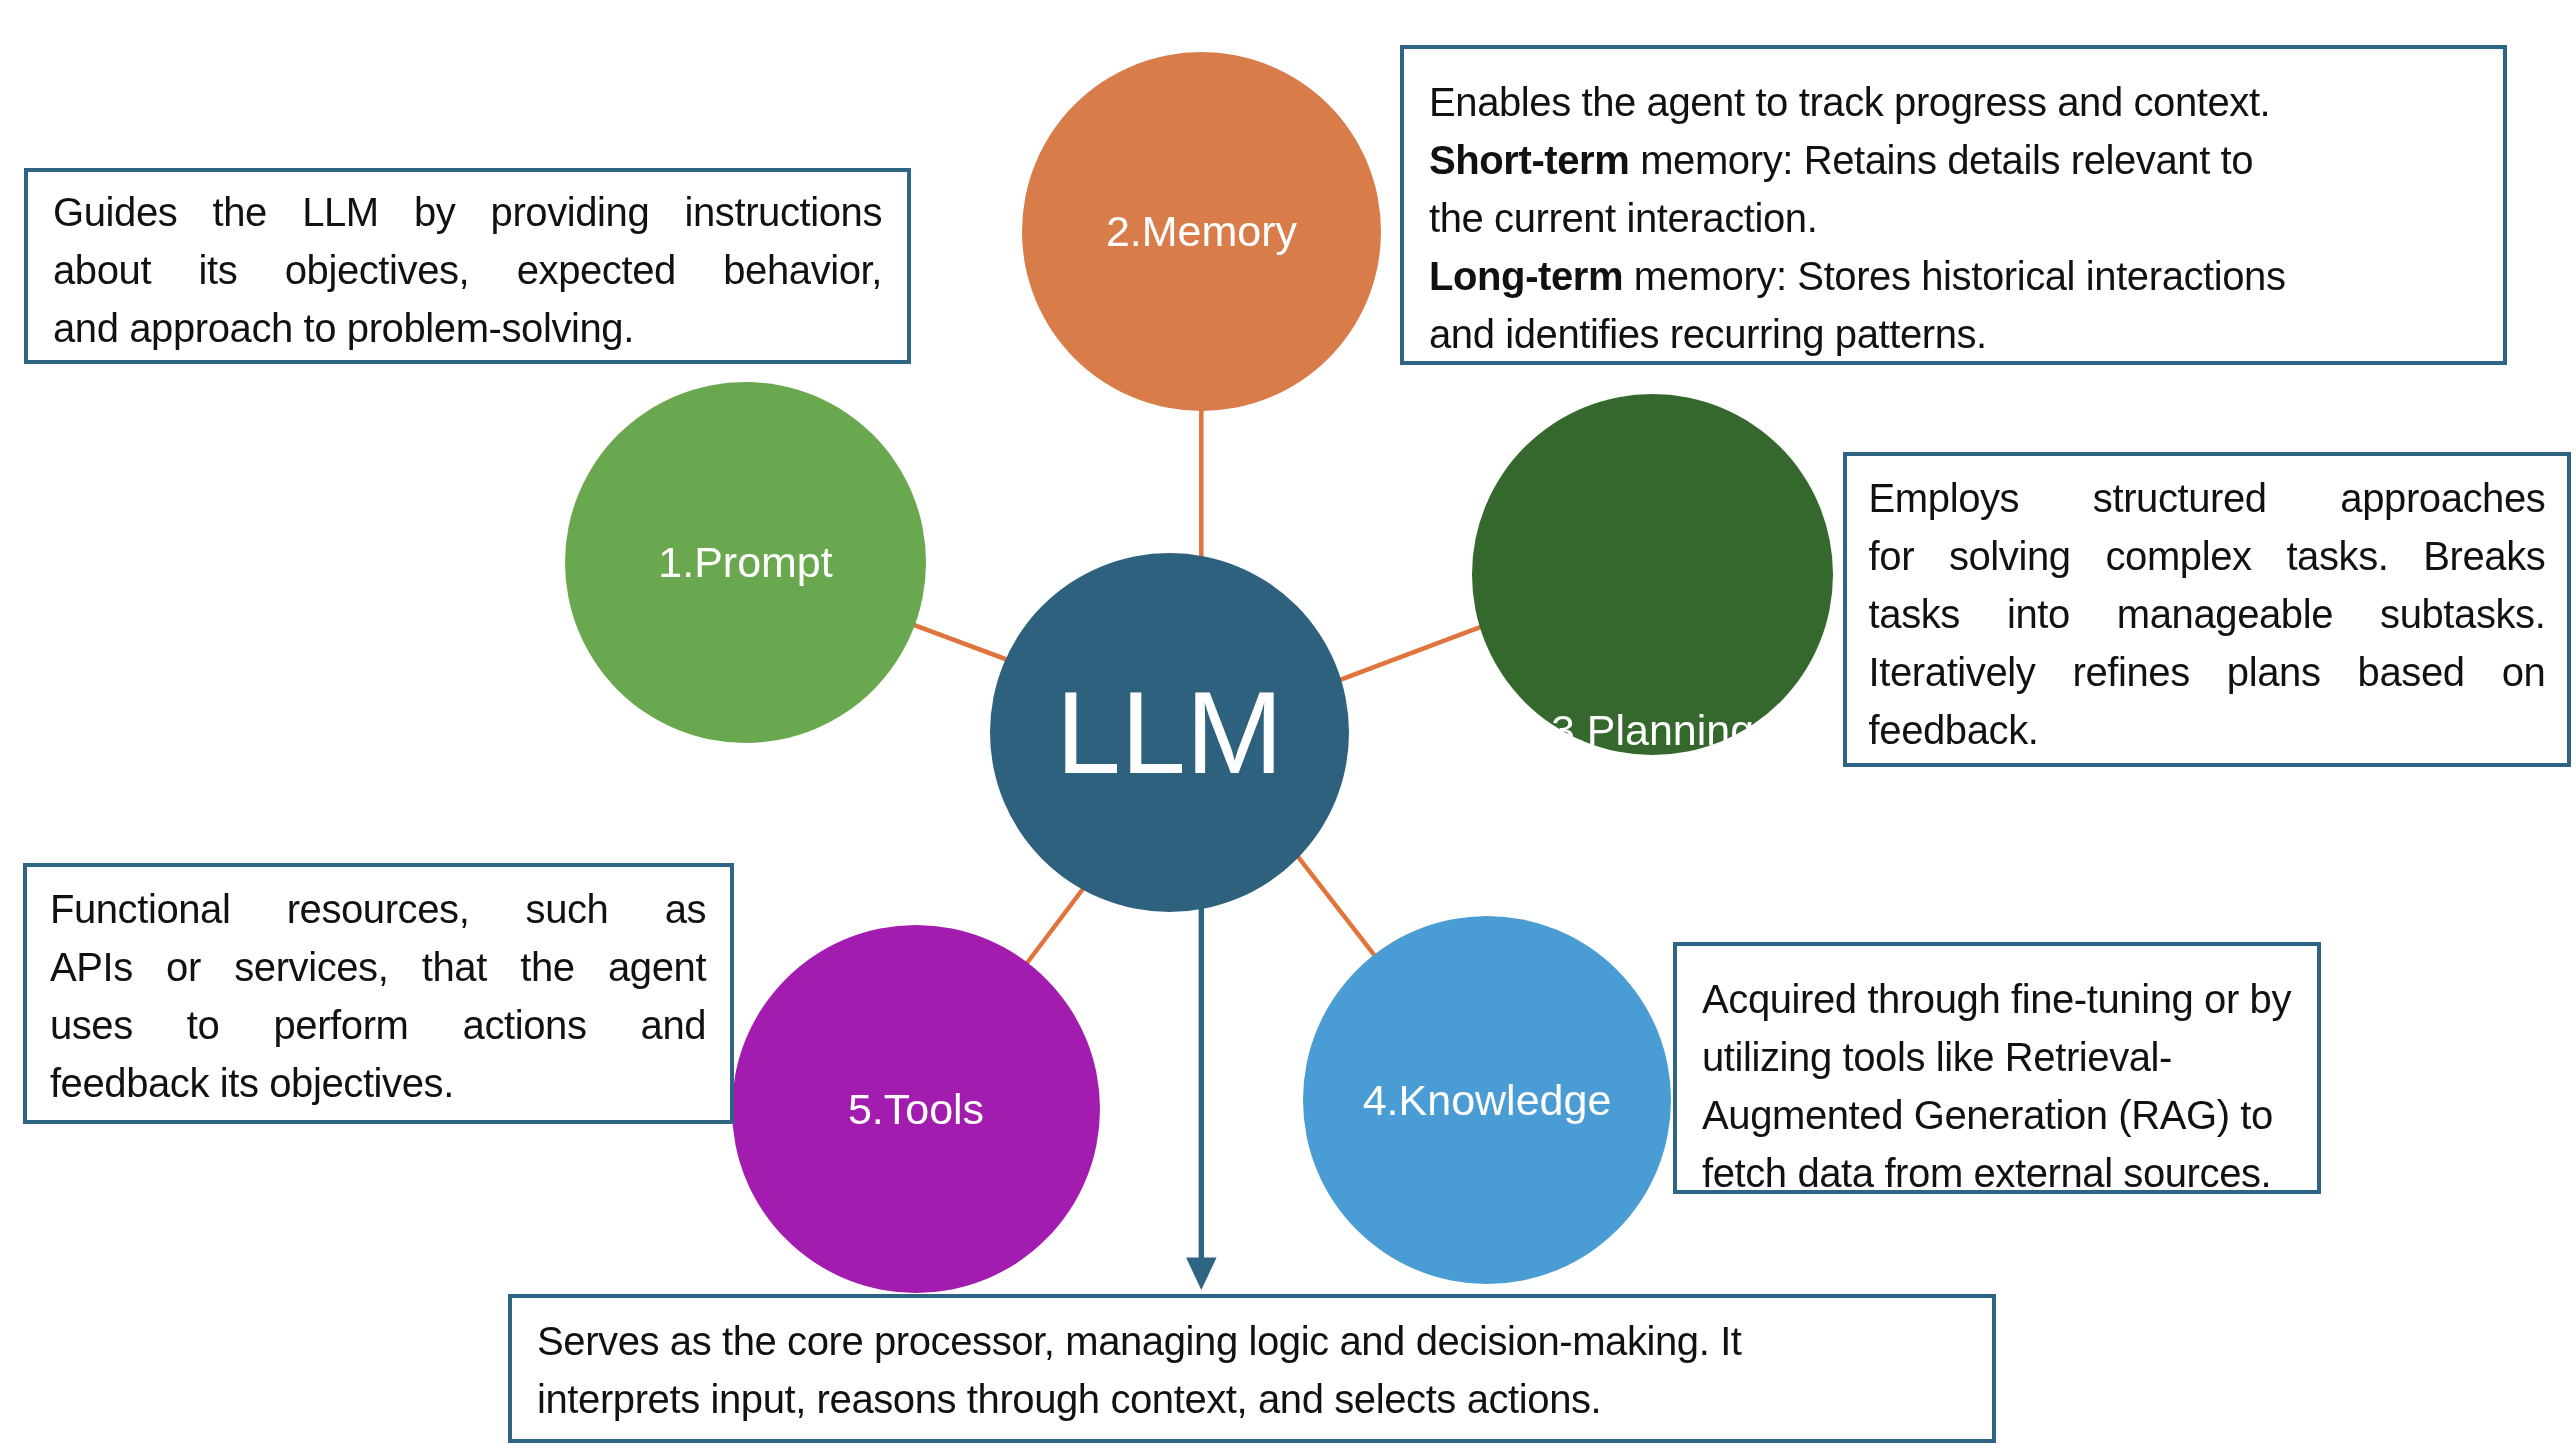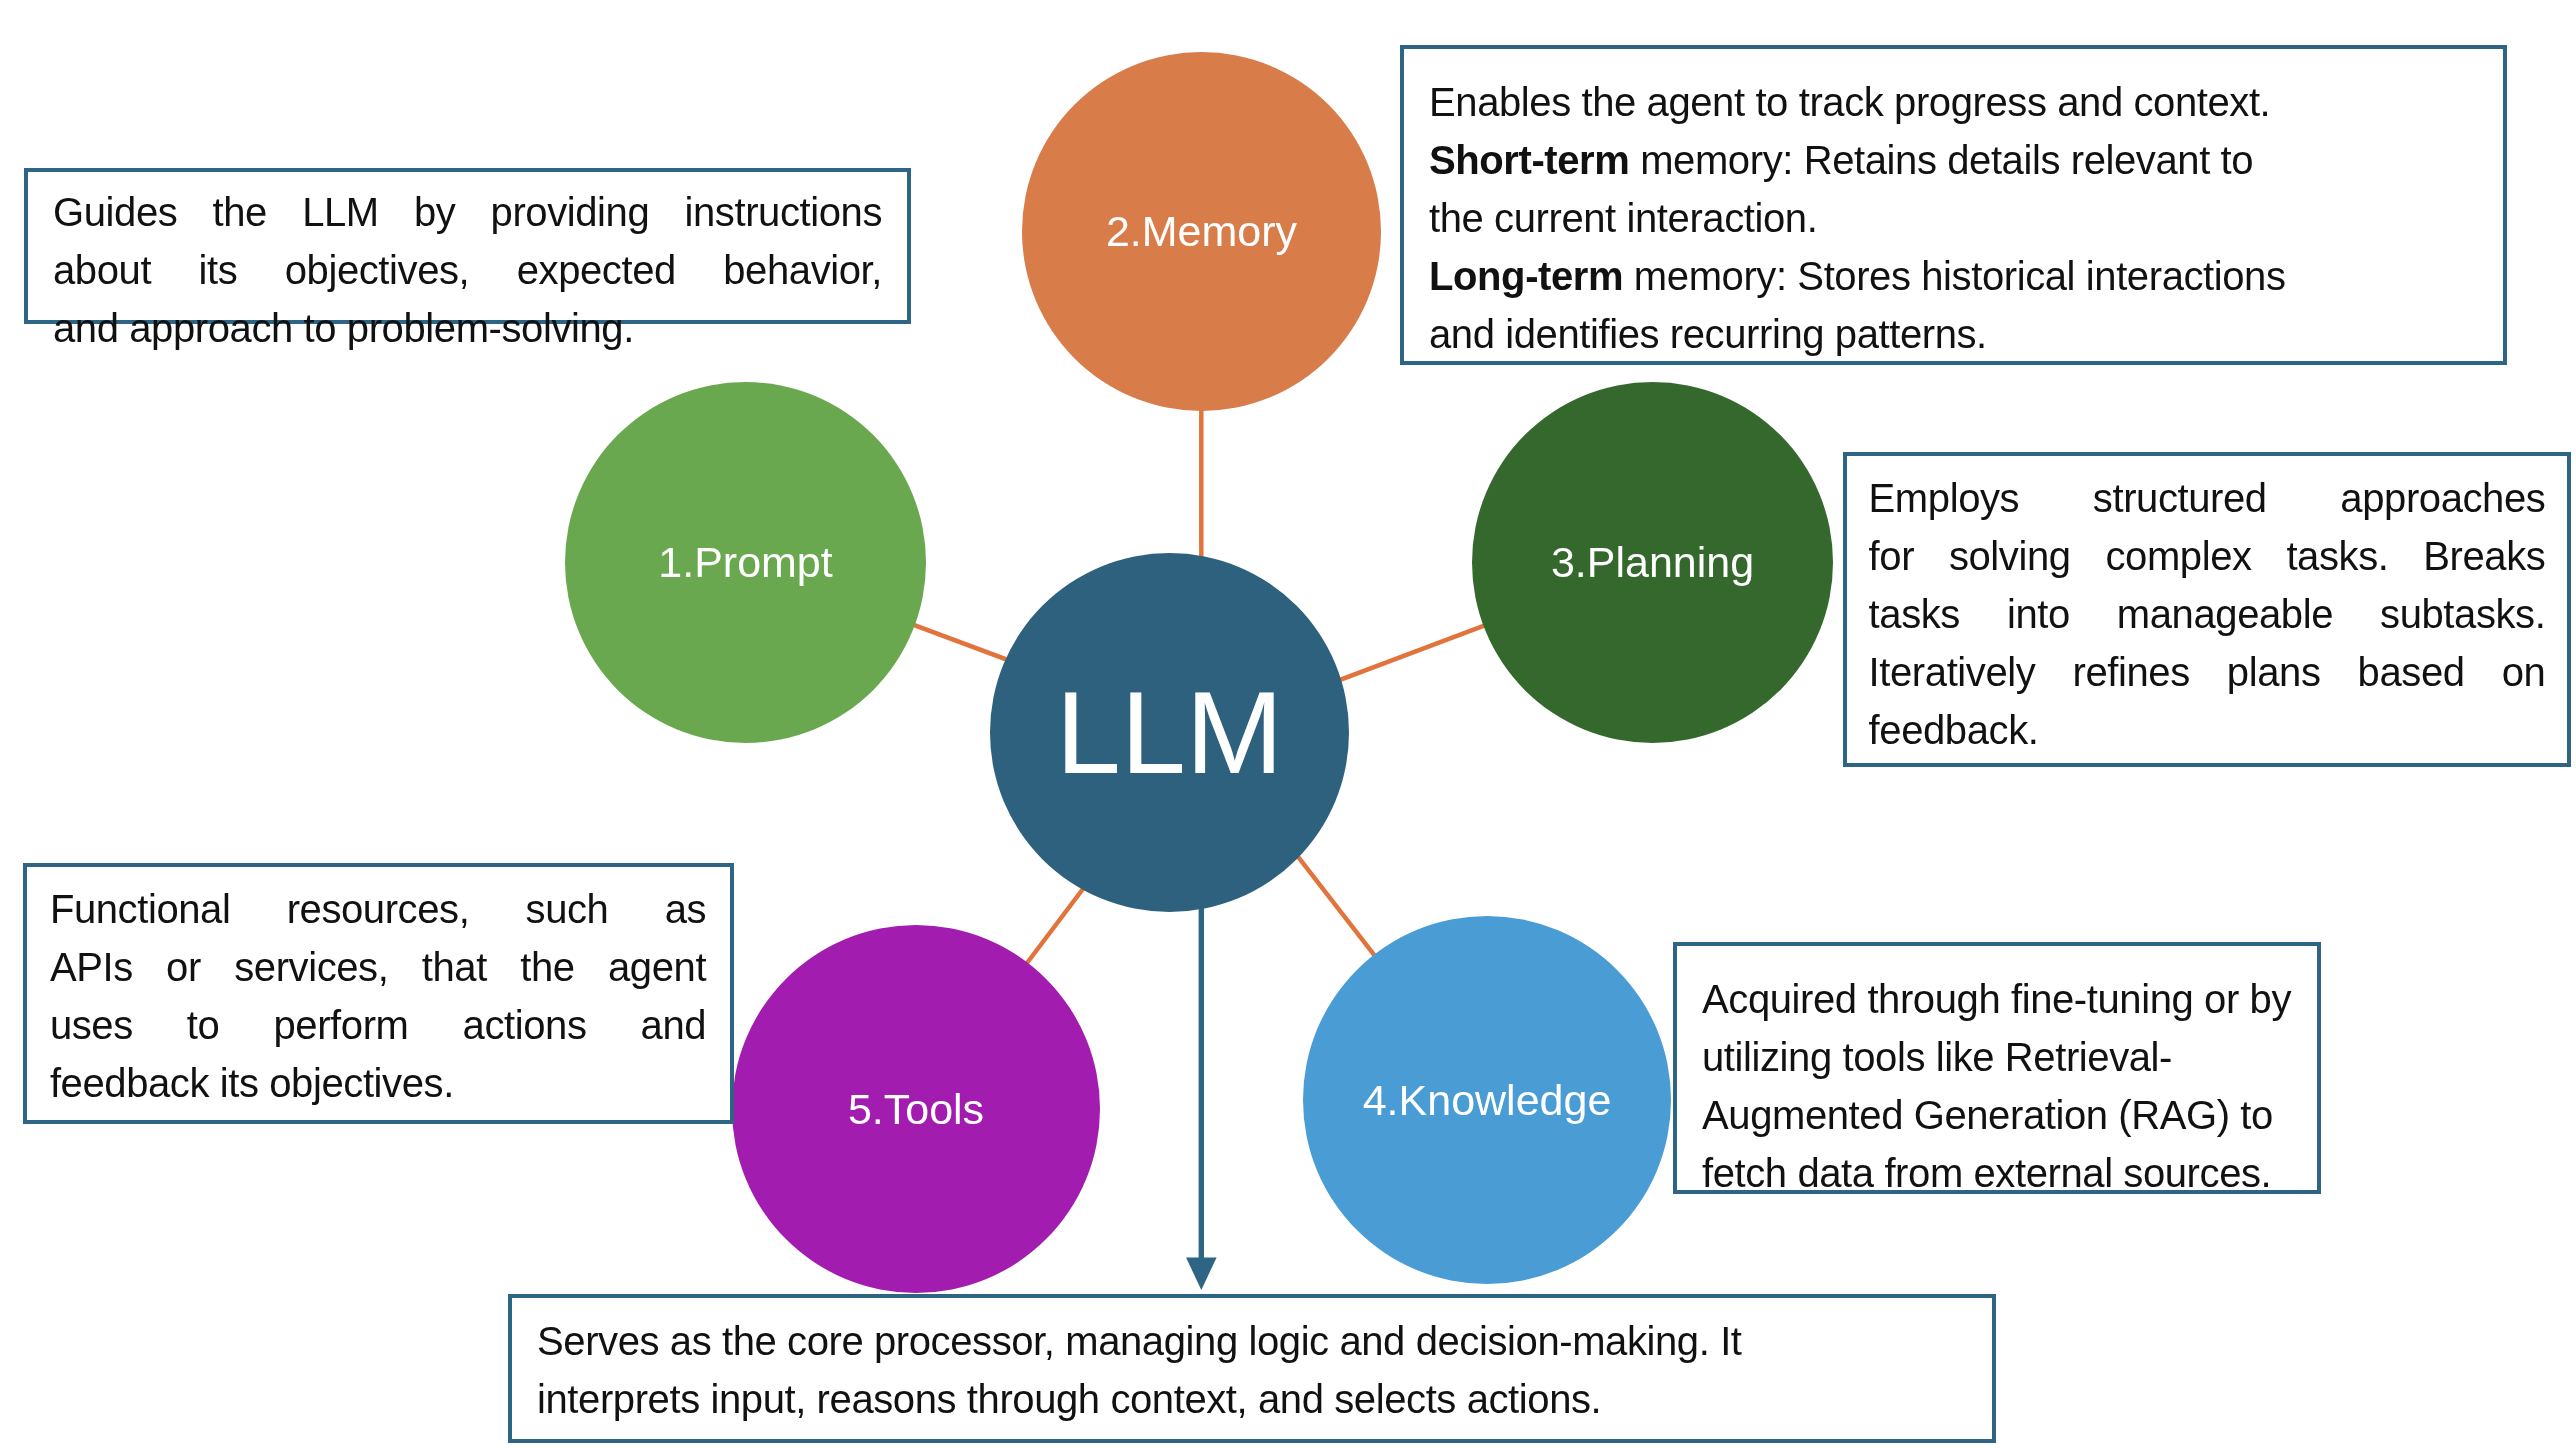--- a/index.html
+++ b/index.html
@@ -6,29 +6,29 @@
   body{width:2576px;height:1448px;position:relative;overflow:hidden;
        font-family:"Liberation Sans","DejaVu Sans",sans-serif;}
   .canvas{position:absolute;inset:0;background:#ffffff;}
   svg.connectors{position:absolute;left:0;top:0;z-index:0;}
   .circle{position:absolute;border-radius:50%;display:flex;align-items:center;justify-content:center;z-index:1;}
   .circle .clabel{color:#ffffff;font-size:43px;letter-spacing:0px;white-space:nowrap;}
   .circle.center-node .clabel{font-size:117px;font-weight:400;}
   .pos-llm      {left:990px;top:553px;width:359px;height:359px;justify-content:center;}
   .pos-memory   {left:1022px;top:52px; width:359px;height:359px;}
   .pos-prompt   {left:565px; top:382px;width:361px;height:361px;}
-  .pos-planning {left:1472px;top:382px;width:361px;height:361px;}
+  .pos-planning {left:1472px;top:394px;width:361px;height:361px;align-items:flex-end;}
   .pos-tools    {left:732px; top:925px;width:368px;height:368px;}
   .pos-knowledge{left:1303px;top:916px;width:368px;height:368px;}
   .note{position:absolute;background:#ffffff;border:4.5px solid #2E6584;box-sizing:border-box;
         color:#111111;font-size:40px;line-height:58px;letter-spacing:-0.4px;z-index:2;}
   .note .nline{white-space:nowrap;}
   .note .nline.stretch{text-align:justify;text-align-last:justify;white-space:normal;}
   .note b{font-weight:bold;}
-  .box-prompt   {left:24px;  top:168px; width:887px; height:156px;padding:10.8px 25px;}
+  .box-prompt   {left:24px;  top:168px; width:887px; height:196px;padding:10.8px 25px;}
   .box-memory   {left:1400px;top:45px;  width:1107px;height:320px;padding:24px 25px;}
   .box-planning {left:1843px;top:452px; width:728px; height:315px;padding:12.6px 21.6px;}
   .box-tools    {left:22.5px;  top:863px; width:711px; height:261px;padding:12.6px 23.4px;}
   .box-knowledge{left:1673px;top:942px;width:648px; height:252px;padding:24px 25px;}
   .box-llm      {left:508px; top:1294px;width:1488px;height:149px;padding:14.4px 25px;}
 </style>
 </head>
 <body>
 
 <div class="canvas">

